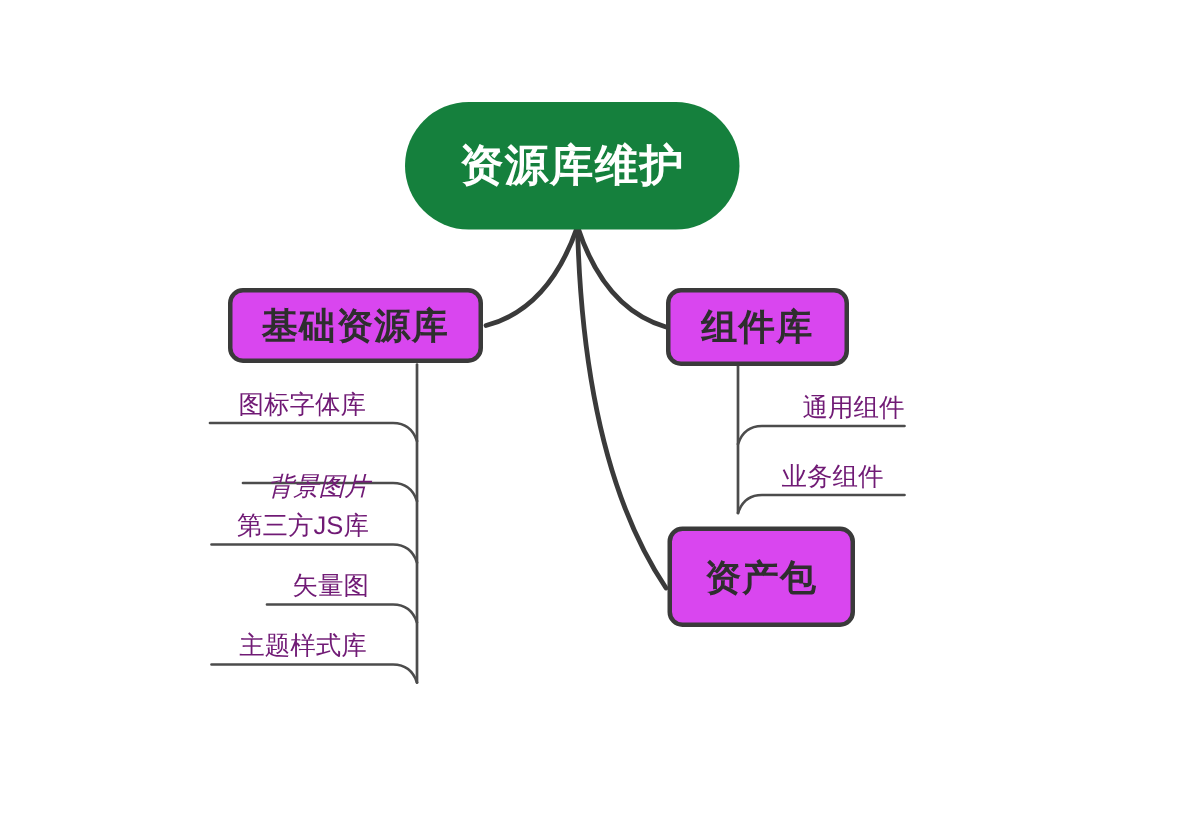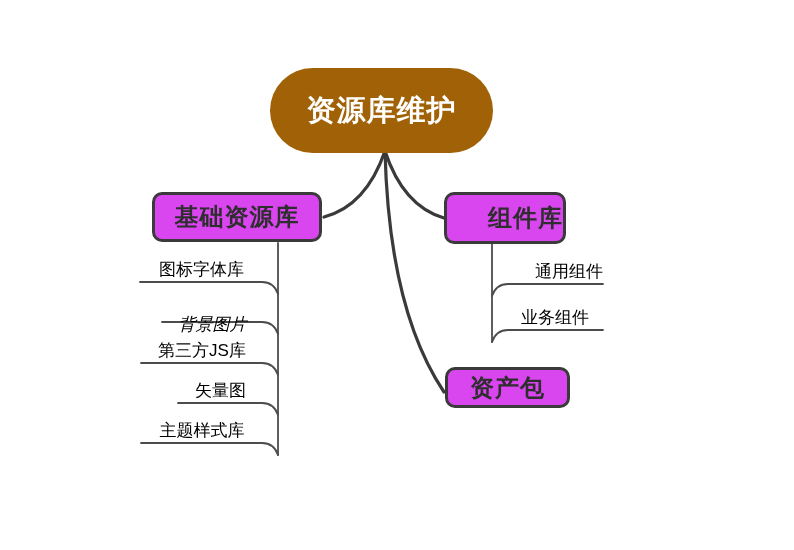--- a/index.html
+++ b/index.html
@@ -6,36 +6,36 @@
   .canvas{
     position:relative;width:794px;height:550px;background:#ffffff;overflow:hidden;
     font-family:"Liberation Sans","DejaVu Sans",sans-serif;
   }
   .connectors{position:absolute;left:0;top:0;width:794px;height:550px;}
   .branch{fill:none;stroke:#3a3a3a;stroke-width:3.2;stroke-linecap:round;}
   .thin{fill:none;stroke:#4c4c4c;stroke-width:1.8;stroke-linecap:round;}
 
   .root-node{
     position:absolute;left:270px;top:68px;width:223px;height:85px;
-    background:#a16207;border-radius:43px;
+    background:#15803d;border-radius:43px;
     display:flex;align-items:center;justify-content:center;
     color:#ffffff;font-size:29px;font-weight:bold;letter-spacing:1px;
   }
   .box-node{
     position:absolute;background:#d946ef;border:3px solid #3a3a3a;border-radius:10px;
     display:flex;align-items:center;justify-content:center;box-sizing:border-box;
     color:#2e2e2e;font-size:24px;font-weight:bold;letter-spacing:1px;
   }
   .box-basic{left:152px;top:192px;width:170px;height:50px;}
-  .box-comp {left:444px;top:192px;width:122px;height:52px;justify-content:flex-end;}
-  .box-asset{left:445px;top:367px;width:125px;height:41px;}
+  .box-comp {left:444px;top:192px;width:122px;height:52px;}
+  .box-asset{left:445px;top:351px;width:125px;height:67px;}
 
   .child-topic{
     position:absolute;height:22px;line-height:22px;text-align:center;
-    color:#000000;font-size:17px;white-space:nowrap;
+    color:#701a75;font-size:17px;white-space:nowrap;
   }
   .lc1{left:140px;top:259px;width:123px;}
   .lc2{left:162px;top:314px;width:101px;font-style:italic;}
   .lc3{left:141px;top:340px;width:122px;}
   .lc4{left:178px;top:380px;width:85px;}
   .lc5{left:141px;top:420px;width:122px;}
   .rc1{left:507px;top:261px;width:96px;text-align:right;}
   .rc2{left:507px;top:307px;width:96px;}
 
   .watermark{

